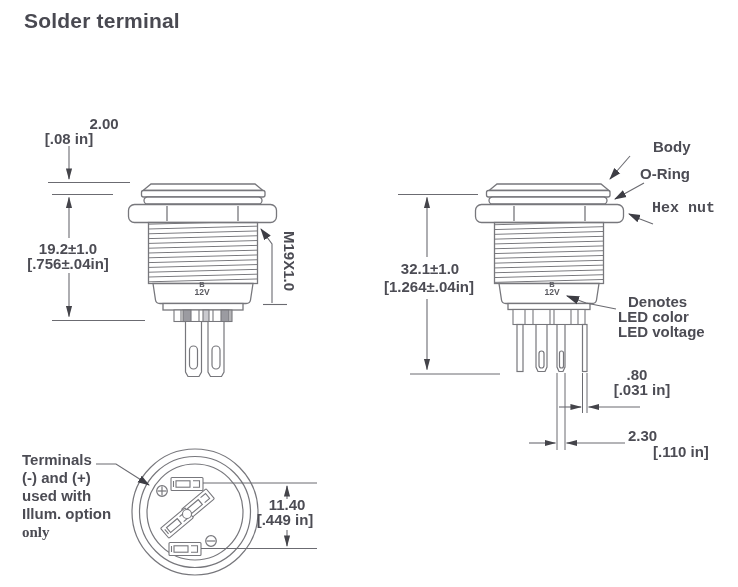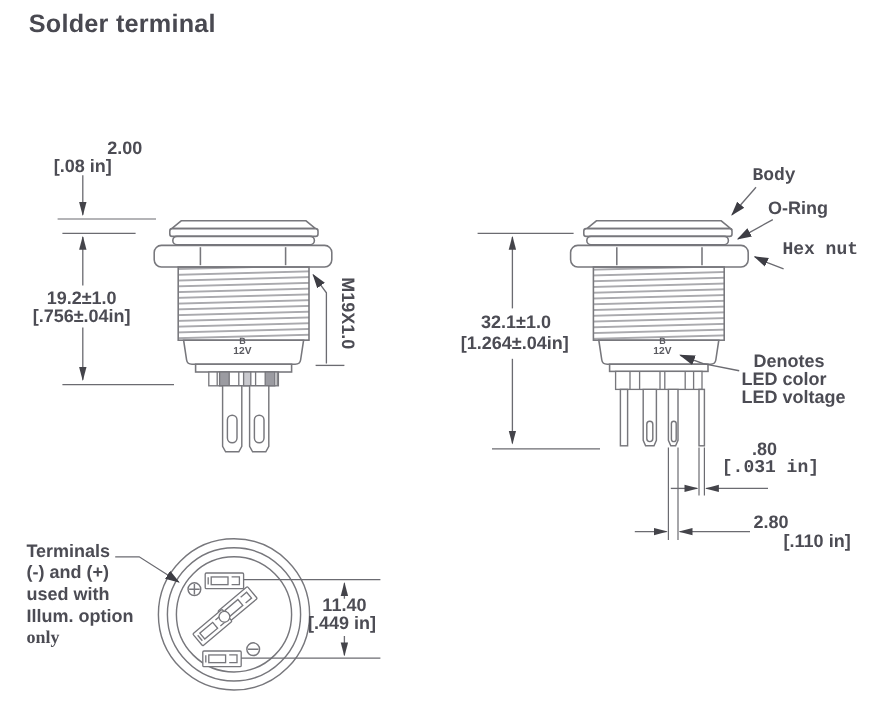--- a/index.html
+++ b/index.html
@@ -174,31 +174,31 @@
   <div class="t c" style="left:84px;top:116px;margin-left:20px;">2.00</div>
   <div class="t c" style="left:69px;top:131px;">[.08 in]</div>
   <div class="t c" style="left:68px;top:241px;">19.2±1.0</div>
   <div class="t c" style="left:68px;top:256px;">[.756±.04in]</div>
   <div class="t rot" style="left:289px;top:261px;">M19X1.0</div>
   <div class="t c mark mk1" style="left:202px;top:281px;">B</div>
   <div class="t c mark mk2" style="left:202px;top:288px;">12V</div>
 
   <div class="t c" style="left:430px;top:261px;">32.1±1.0</div>
   <div class="t c" style="left:429px;top:279px;">[1.264±.04in]</div>
-  <div class="t" style="left:627px;top:139px;font-family:Liberation Mono, monospace;">Body</div>
+  <div class="t" style="left:653px;top:139px;">Body</div>
   <div class="t" style="left:640px;top:166px;">O-Ring</div>
   <div class="t" style="left:652px;top:201px;font-family:Liberation Mono, monospace;">Hex nut</div>
   <div class="t" style="left:628px;top:294px;">Denotes</div>
   <div class="t" style="left:618px;top:309px;">LED color</div>
   <div class="t" style="left:618px;top:324px;">LED voltage</div>
   <div class="t c mark mk1" style="left:552px;top:281px;">B</div>
   <div class="t c mark mk2" style="left:552px;top:288px;">12V</div>
   <div class="t c" style="left:637px;top:367px;text-align:center;">.80</div>
-  <div class="t c" style="left:642px;top:382px;font-family:Liberation Mono, monospace;">[.031 in]</div>
-  <div class="t" style="left:628px;top:428px;">2.80</div>
+  <div class="t c" style="left:642px;top:382px;">[.031 in]</div>
+  <div class="t" style="left:628px;top:428px;">2.30</div>
   <div class="t" style="left:653px;top:444px;">[.110 in]</div>
 
   <div class="t" style="left:22px;top:452px;">Terminals</div>
   <div class="t" style="left:22px;top:470px;">(-) and (+)</div>
   <div class="t" style="left:22px;top:488px;">used with</div>
   <div class="t" style="left:22px;top:506px;">Illum. option</div>
   <div class="t" style="left:22px;top:524px;font-family:Liberation Serif, serif;">only</div>
   <div class="t c" style="left:287px;top:497px;">11.40</div>
   <div class="t c" style="left:285px;top:512px;">[.449 in]</div>
 

